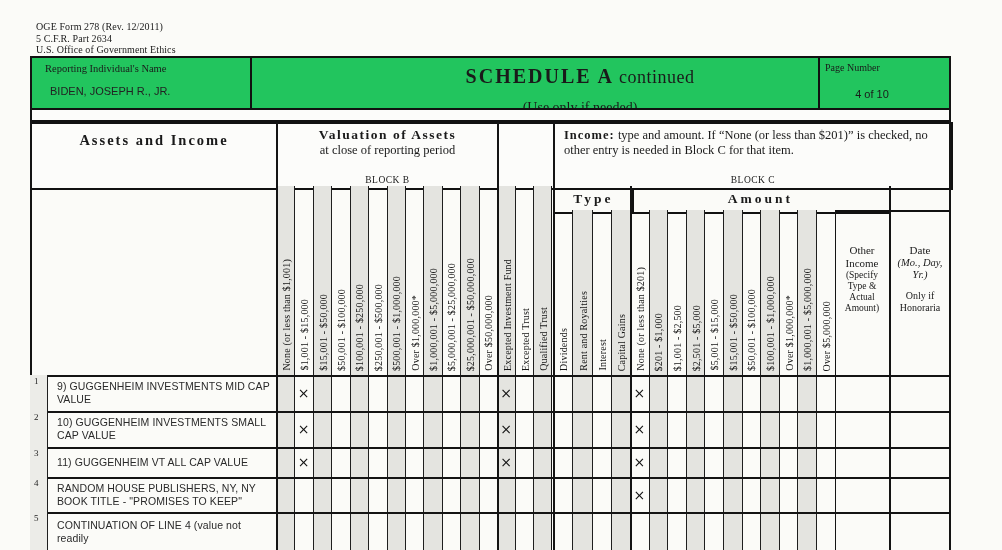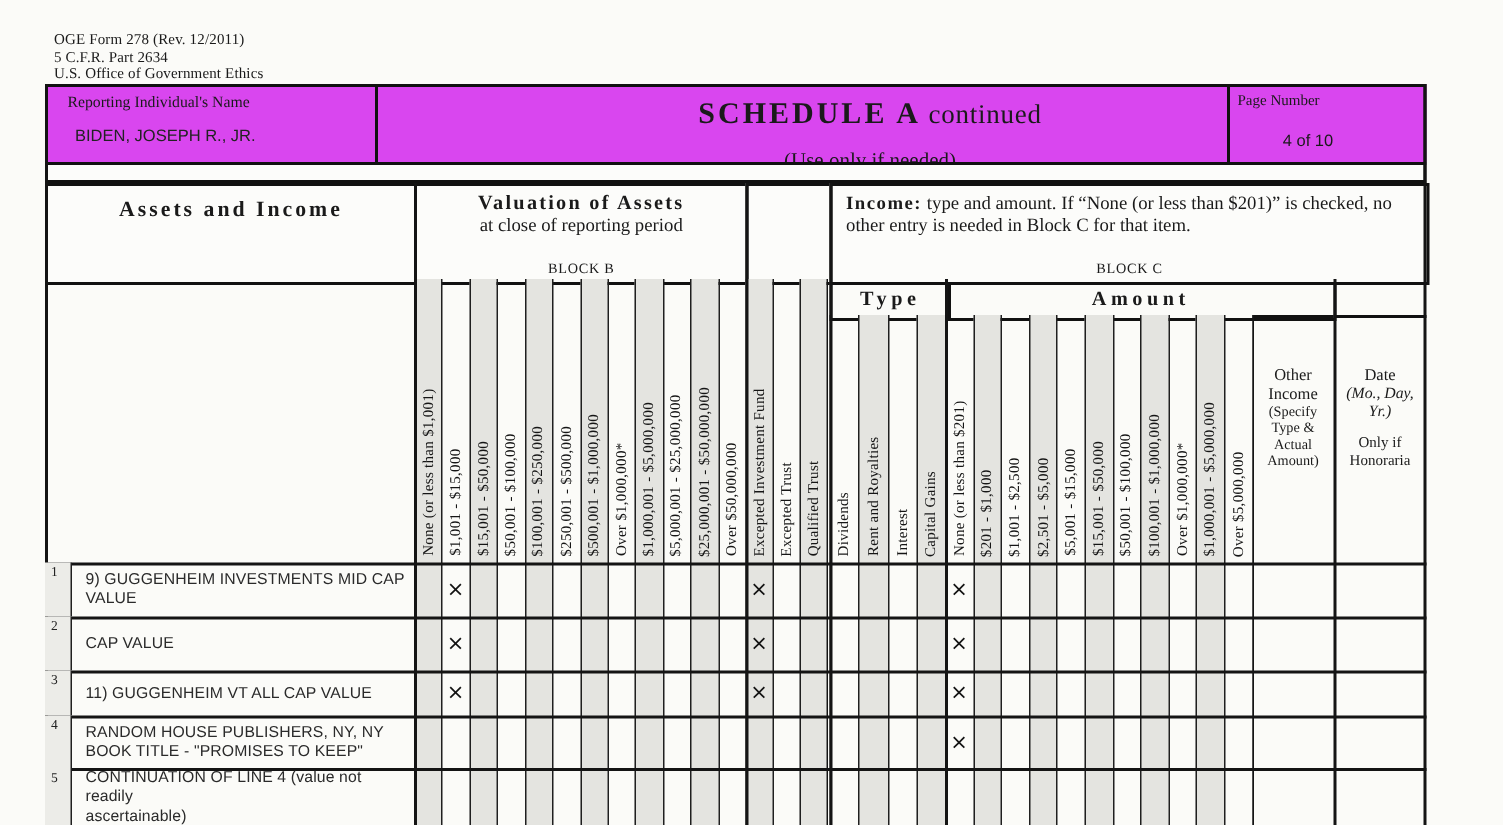--- a/index.html
+++ b/index.html
@@ -2,21 +2,21 @@
 <html><head>
 <meta charset="utf-8">
 <style>
   html,body{margin:0;padding:0;background:#fbfbf8;}
   #page{position:relative;width:1002px;height:550px;background:#fbfbf8;overflow:hidden;
         font-family:"Liberation Serif",serif;color:#1a1a1a;}
   .abs{position:absolute;}
   
   #form-info{left:36px;top:21px;font-size:10px;line-height:11.5px;letter-spacing:0.1px;}
   
-  #header-box{left:30px;top:56px;width:917px;height:50px;border:2px solid #111;background:#d946ef;}
+  #header-box{left:30px;top:56px;width:917px;height:50px;border:2px solid #111;background:#22c55e;}
   #hb-div1{left:218px;top:0;width:2px;height:50px;background:#111;}
   #hb-div2{left:786px;top:0;width:2px;height:50px;background:#111;}
   #rep-label{left:13px;top:5px;font-size:10.5px;}
   #rep-name{left:6px;top:27px;font-size:11px;font-family:"Liberation Sans",sans-serif;color:#222;margin-left:12px;}
   #title-wrap{left:218px;top:7px;width:660px;text-align:center;}
   #title-main{font-size:20px;font-weight:bold;letter-spacing:2px;}
   #title-suffix{font-size:18px;font-weight:normal;letter-spacing:0.5px;}
   #title-note{font-size:14px;margin-top:12px;}
   #page-num-label{left:793px;top:4px;font-size:10px;}
   #page-num-value{left:786px;top:30px;width:108px;text-align:center;font-size:11px;font-family:"Liberation Sans",sans-serif;}
@@ -244,20 +244,21 @@
         <div>VALUE</div>
       </div>
       <div class="xmark" style="left: 303.63px; top: 393px;">×</div>
       <div class="xmark" style="left: 506px; top: 393px;">×</div>
       <div class="xmark" style="left: 639.3px; top: 393px;">×</div>
       <div class="hline" style="top: 411px; height: 1.5px; background: rgb(20, 20, 20);"></div>
       <div class="row-num-cell" style="top: 411px; height: 36px;">
         <div class="row-num">2</div>
       </div>
       <div class="desc-cell" style="top: 411px; height: 36px;">
+        <div>10) GUGGENHEIM INVESTMENTS SMALL</div>
         <div>CAP VALUE</div>
       </div>
       <div class="xmark" style="left: 303.63px; top: 429px;">×</div>
       <div class="xmark" style="left: 506px; top: 429px;">×</div>
       <div class="xmark" style="left: 639.3px; top: 429px;">×</div>
       <div class="hline" style="top: 447px; height: 1.5px; background: rgb(20, 20, 20);"></div>
       <div class="row-num-cell" style="top: 447px; height: 30px;">
         <div class="row-num">3</div>
       </div>
       <div class="desc-cell" style="top: 447px; height: 30px;">
@@ -274,17 +275,16 @@
         <div>RANDOM HOUSE PUBLISHERS, NY, NY</div>
         <div>BOOK TITLE - "PROMISES TO KEEP"</div>
       </div>
       <div class="xmark" style="left: 639.3px; top: 494.5px;">×</div>
       <div class="hline" style="top: 512px; height: 1.5px; background: rgb(20, 20, 20);"></div>
       <div class="row-num-cell" style="top: 512px; height: 39px;">
         <div class="row-num">5</div>
       </div>
       <div class="desc-cell" style="top: 512px; height: 39px;">
         <div>CONTINUATION OF LINE 4 (value not readily</div>
-        <div>ascertainable)</div>
       </div>
     </div>
 
 </div>
 
 </body></html>

